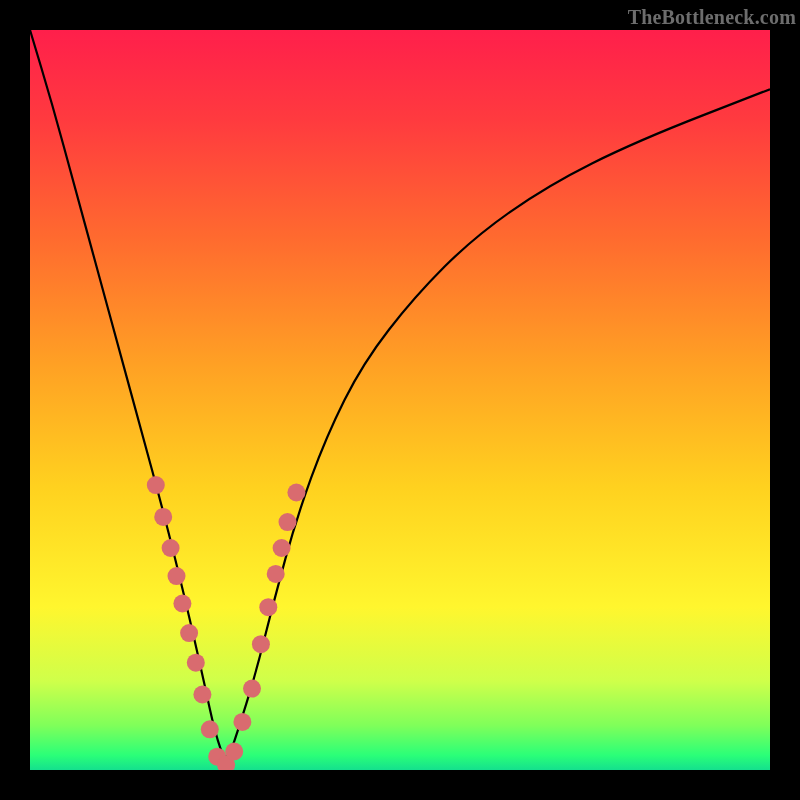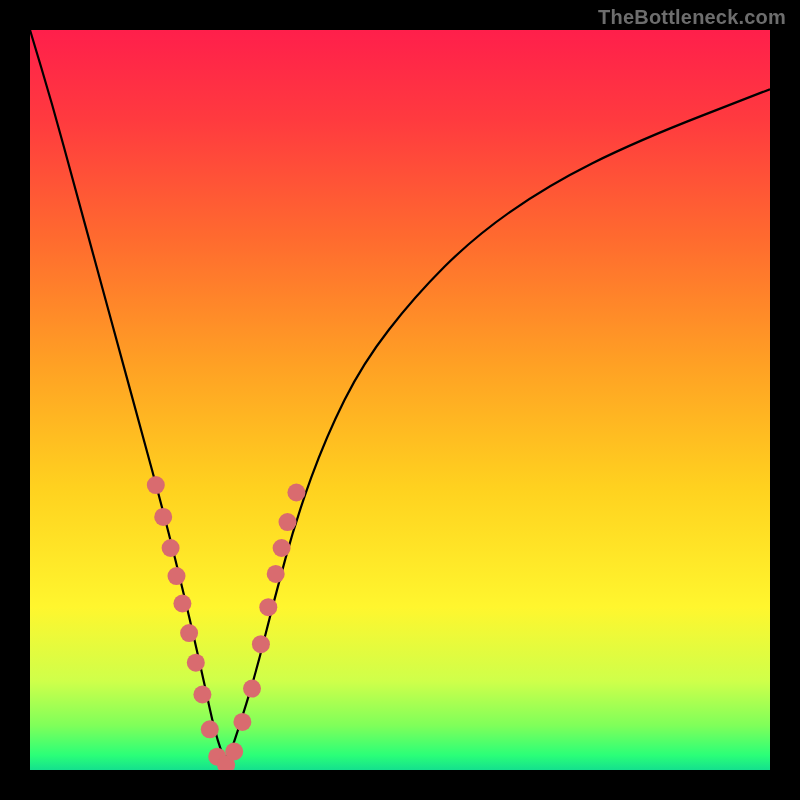--- a/index.html
+++ b/index.html
@@ -30,22 +30,22 @@
       #ffd21f 62%,
       #fff62e 78%,
       #cfff4a 88%,
       #7fff5a 94%,
       #2bff78 98%,
       #14e08e 100%);
   }
   .watermark {
     position: absolute;
     top: 6px;
-    right: 14px;
-    font-family: Liberation Sans, sans-serif;
+    right: 4px;
+    font-family: Liberation Serif, serif;
     font-size: 20px;
     font-weight: 600;
     color: #6d6d6d;
     letter-spacing: 0.2px;
   }
   svg.curve {
     position: absolute;
     left: 0;
     top: 0;
     width: 740px;

